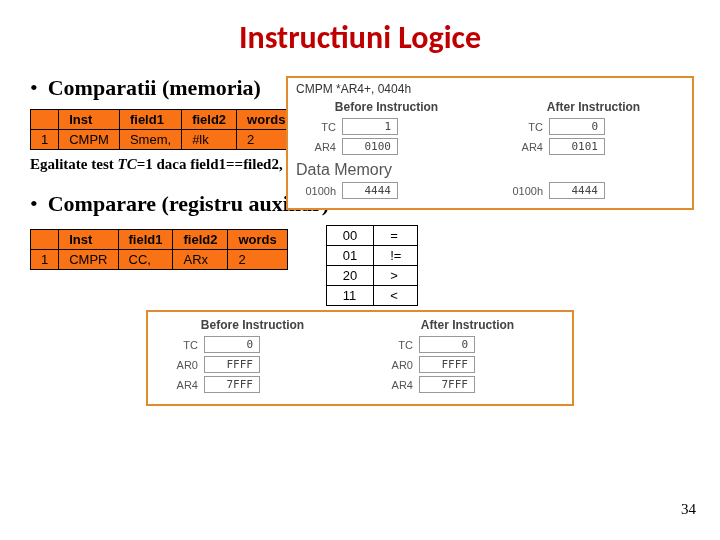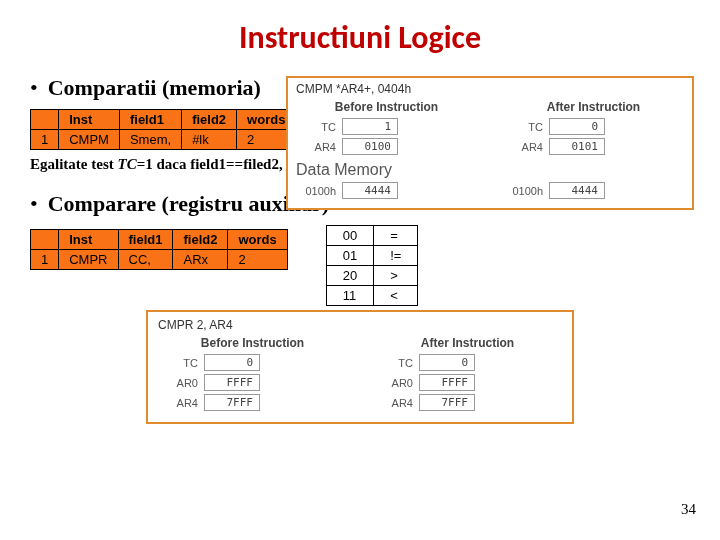--- a/index.html
+++ b/index.html
@@ -253,21 +253,20 @@
       <tr>
             <td>11</td>
             <td>&lt;</td>
           </tr>
     </tbody>
       </table>
   </div>
 
 
   <div class="panel bottom">
-    <div class="cmd">CMPR 2, AR4</div>
     <div class="cols">
       <div class="col">
         <div class="colhdr">Before Instruction</div>
         <div class="line">
             <div class="lbl">TC</div>
             <div class="val">0</div>
           </div>
         <div class="line">
             <div class="lbl">AR0</div>
             <div class="val">FFFF</div>

